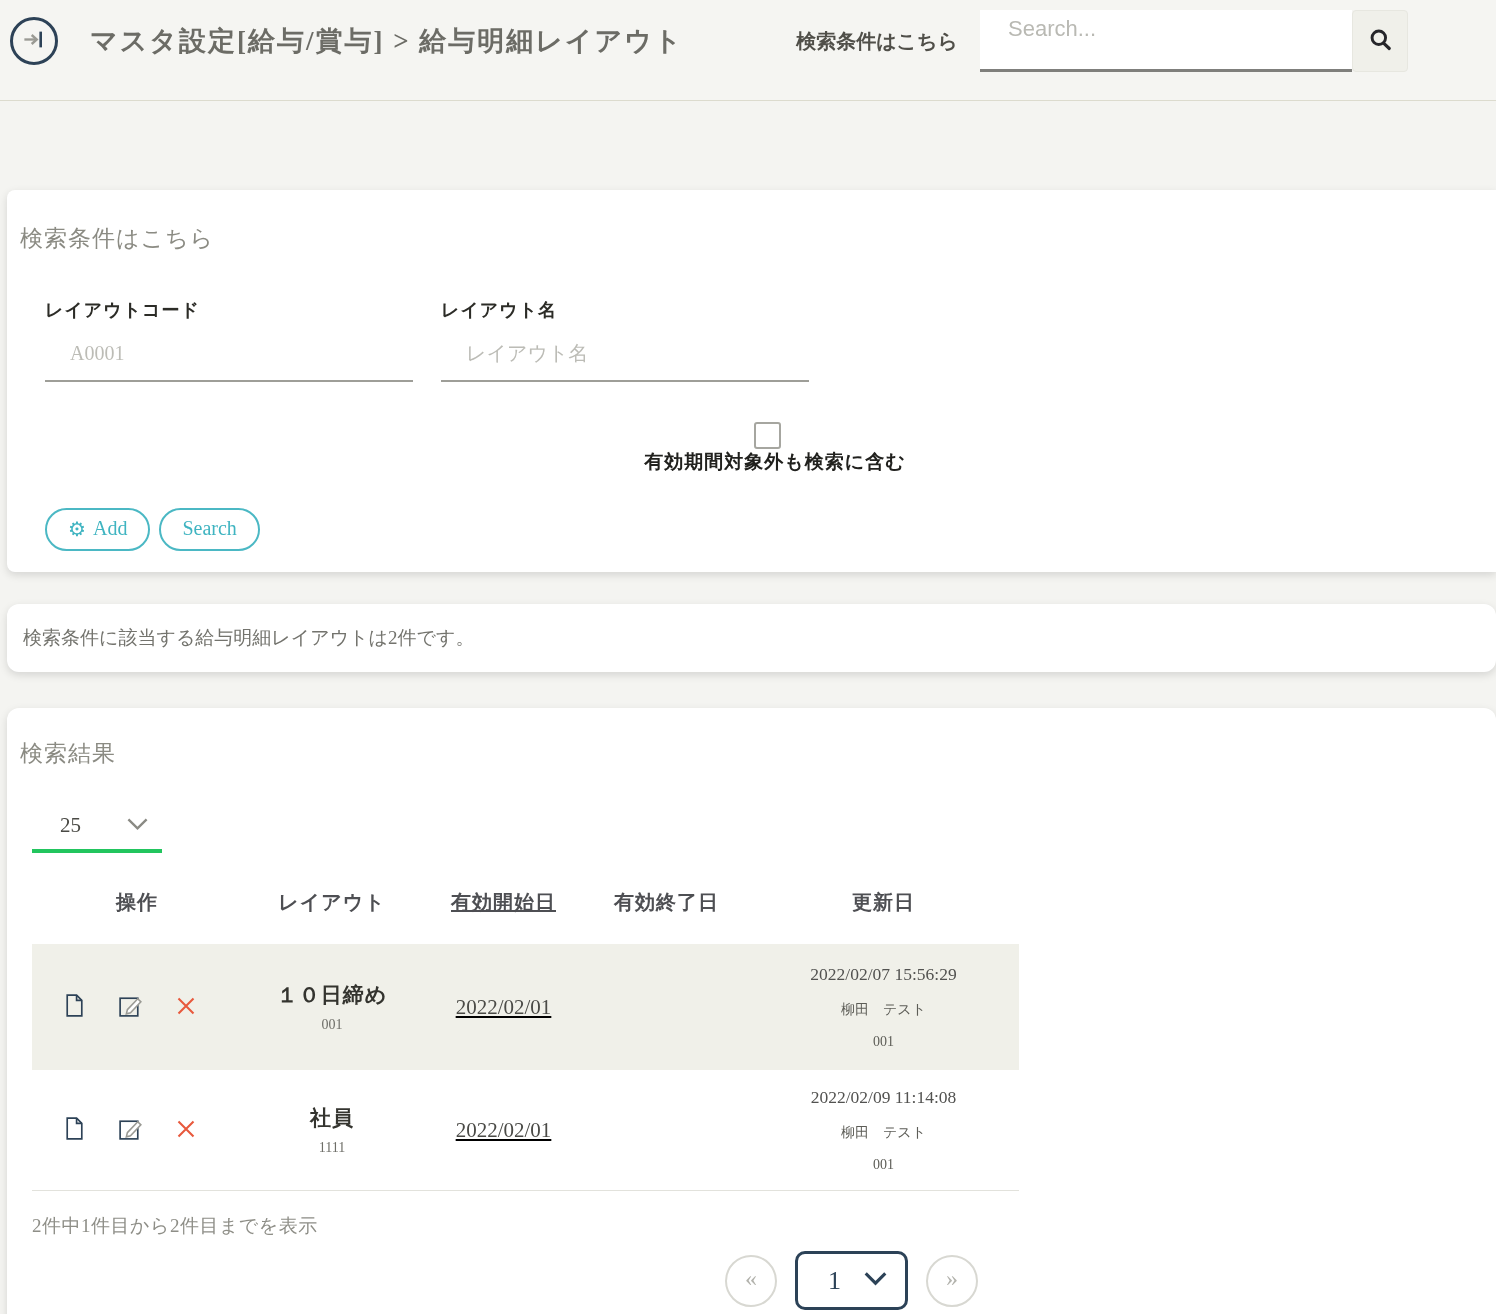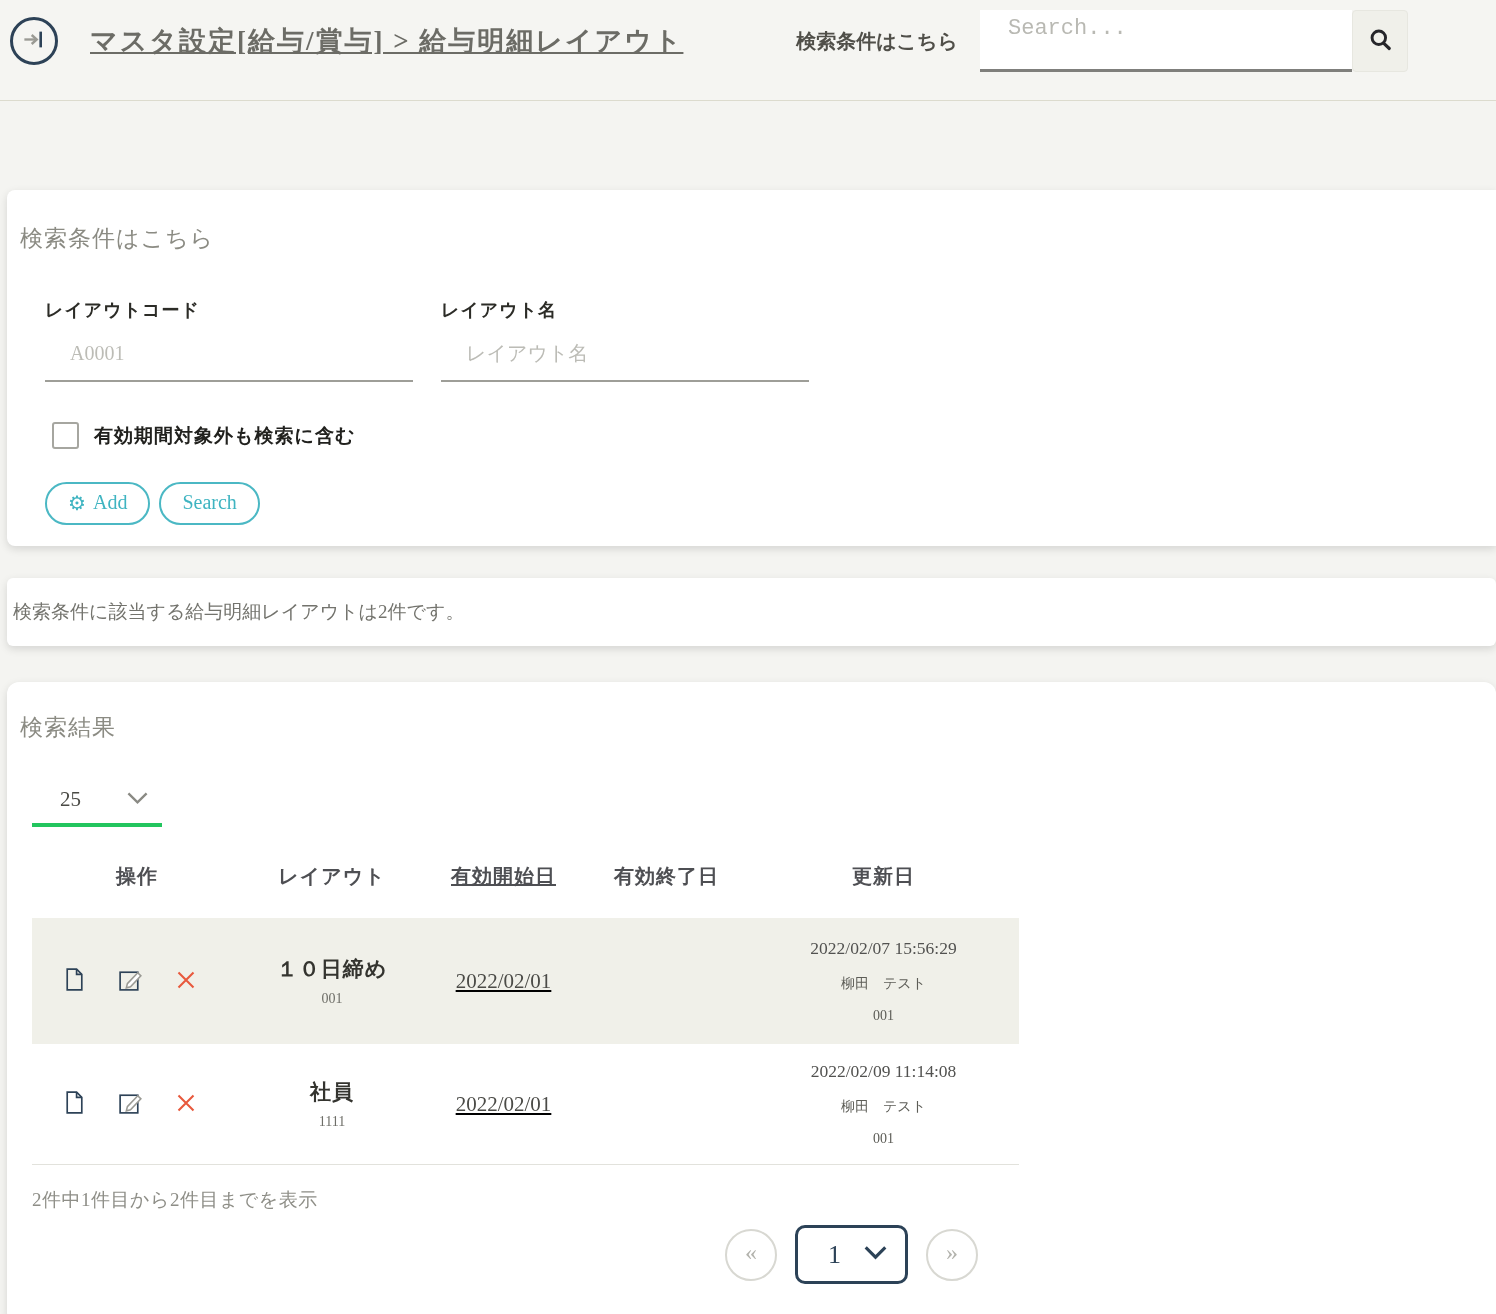--- a/index.html
+++ b/index.html
@@ -28,41 +28,40 @@
     flex: 0 0 auto;
     background: transparent;
     cursor: pointer;
   }
   .page-title {
     margin-left: 32px;
     font-size: 27px;
     font-weight: 600;
     letter-spacing: 2px;
     color: #6c6c66;
-    text-decoration: underline;
   }
   .topbar-spacer { flex: 1; }
   .screen-search-label {
     font-size: 20px;
     font-weight: 600;
     color: #504f49;
     margin-right: 22px;
   }
   .screen-search {
     display: flex;
     align-items: stretch;
     margin-right: 88px;
     height: 62px;
   }
   .screen-search input {
     width: 372px;
     border: none;
     border-bottom: 3px solid #7f7f7c;
     background: #ffffff;
-    font-family: Liberation Mono, monospace;
+    font-family: Liberation Sans, sans-serif;
     font-size: 22px;
     color: #3b82f6;
     padding: 0 16px 22px 28px;
     outline: none;
   }
   .screen-search input::placeholder { color: #b9b9b3; }
   .screen-search-btn {
     width: 56px;
     background: #f0f0ea;
     border: 1px solid #e7e7e0;
@@ -104,21 +103,21 @@
     border-bottom: 2px solid #9e9e98;
     background: transparent;
     font-family: "Liberation Serif", "DejaVu Serif", serif;
     font-size: 20px;
     color: #44443f;
     padding: 4px 0 15px 25px;
     outline: none;
   }
   .field input::placeholder { color: #bcbcb6; }
 
-  .checkbox-row { display: flex; align-items: center; margin: 40px 0 0 32px; }
+  .checkbox-row { display: flex; align-items: center; margin: 40px 0 0 32px; flex-direction: column; }
   .checkbox-box {
     width: 27px; height: 27px;
     border: 2px solid #a6a6a0;
     border-radius: 3px;
     background: #fff;
     cursor: pointer;
     flex: 0 0 auto;
   }
   .checkbox-label {
     margin-left: 15px;
@@ -138,22 +137,22 @@
     font-family: "Liberation Serif", "DejaVu Serif", serif;
     font-size: 20px;
     padding: 7px 21px 9px 21px;
     cursor: pointer;
   }
   .gear-glyph { font-size: 20px; line-height: 1; }
 
   
   .message-panel {
     margin-top: 32px;
-    border-radius: 6px;
-    padding: 21px 6px;
+    border-radius: 12px;
+    padding: 21px 16px;
     font-size: 19px;
     color: #73736d;
   }
 
   
   .results-panel { margin-top: 36px; padding: 30px 13px 40px 13px; border-radius: 12px; }
 
   .page-size-select {
     margin: 38px 0 0 12px;
     width: 130px;

